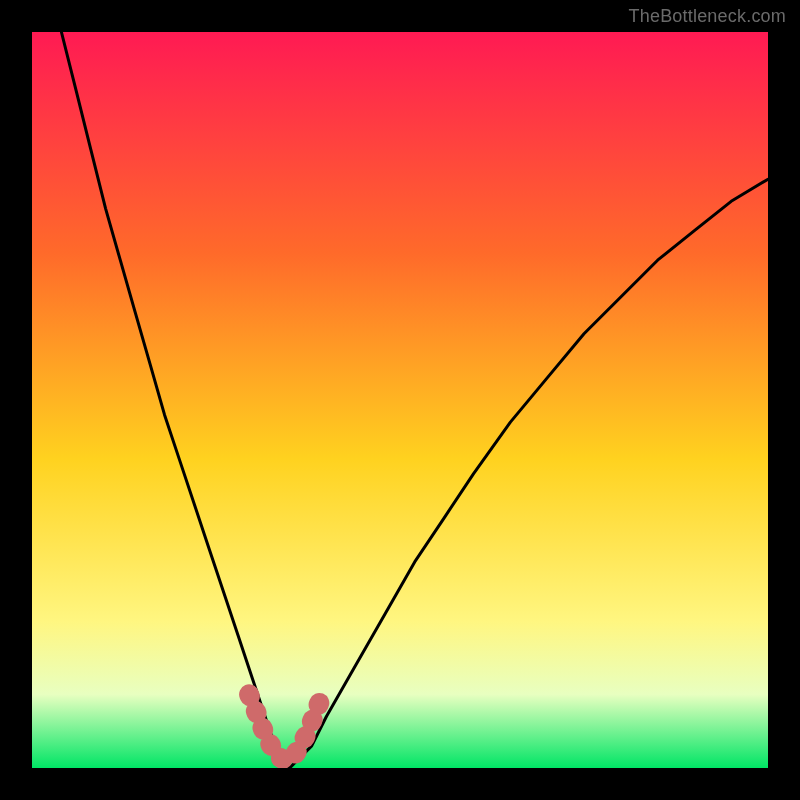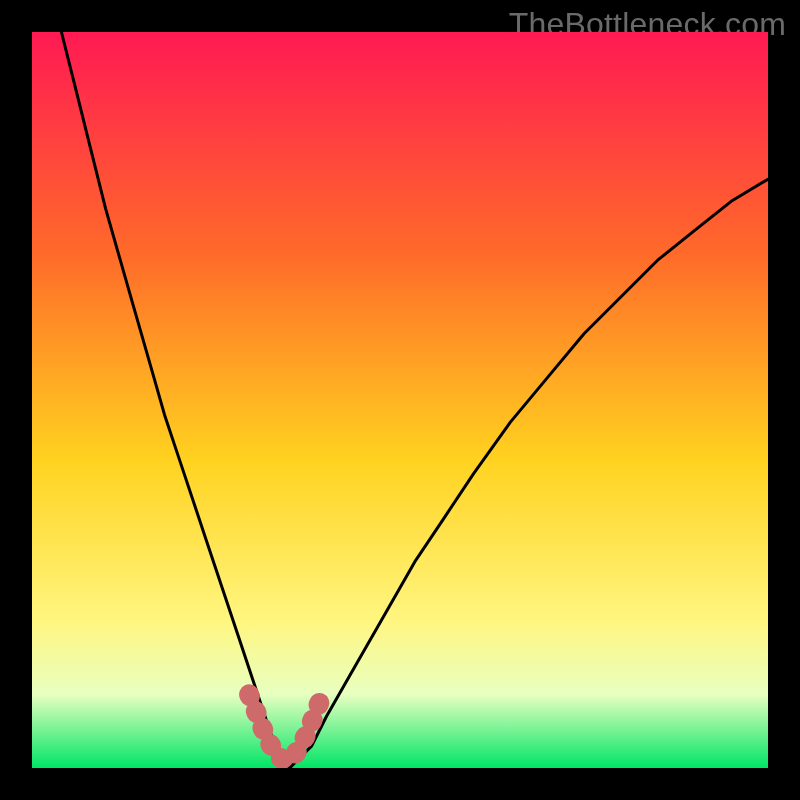--- a/index.html
+++ b/index.html
@@ -24,21 +24,21 @@
     left: 32px;
     top: 32px;
     width: 736px;
     height: 736px;
   }
   .watermark {
     position: absolute;
     top: 6px;
     right: 14px;
     color: #6a6a6a;
-    font-size: 32px;
+    font-size: 18px;
     font-weight: 500;
     letter-spacing: 0.2px;
     user-select: none;
   }
   svg { display: block; }
 </style>
 </head>
 <body>
 
 <div class="frame">

